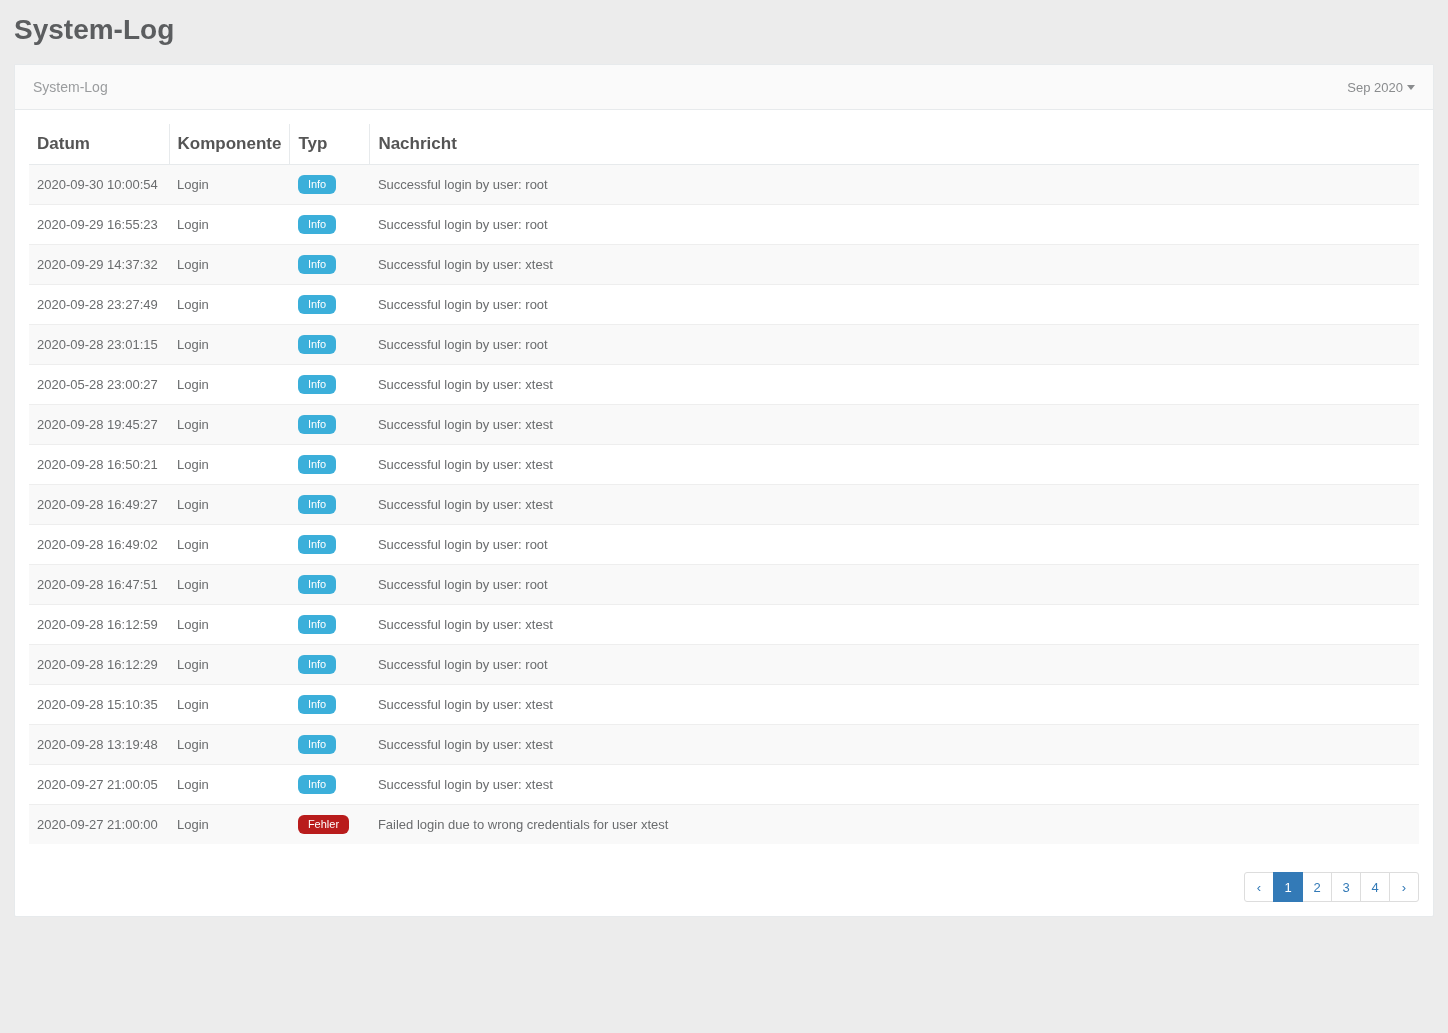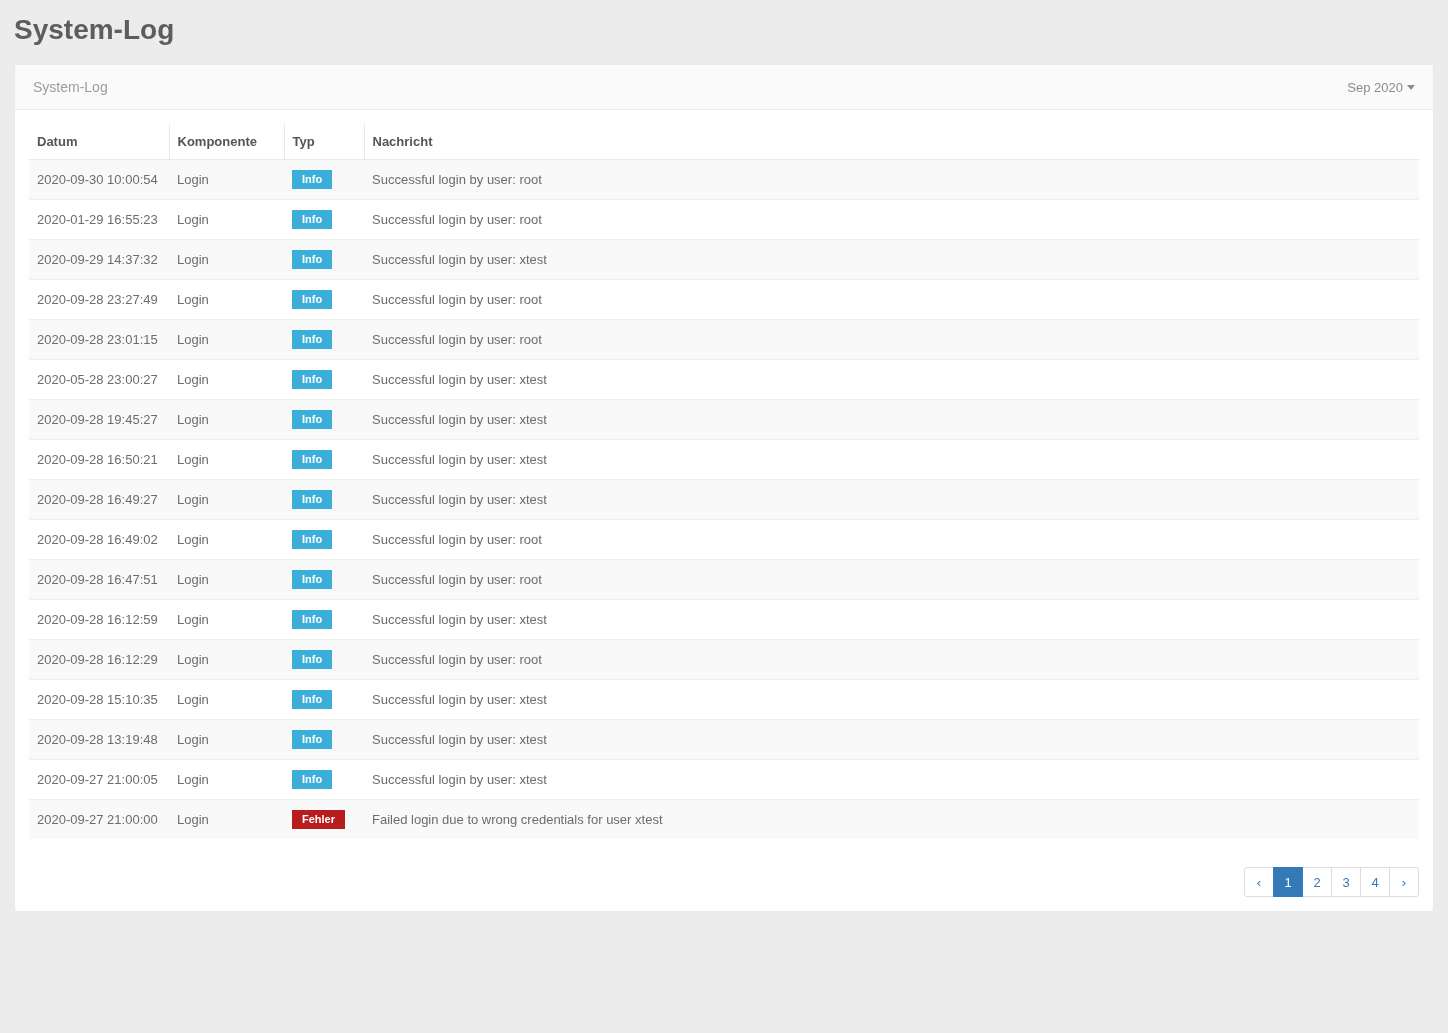--- a/index.html
+++ b/index.html
@@ -53,40 +53,40 @@
     width: 100%;
     border-collapse: collapse;
   }
   table.log-table thead th {
     text-align: left;
     font-weight: 700;
     color: #555;
     padding: 10px 8px;
     border-bottom: 1px solid #e7eaec;
     border-left: 1px solid #e7eaec;
-    font-size: 13px;
+    font-size: 17px;
   }
   table.log-table thead th:first-child { border-left: none; }
   table.log-table tbody tr:nth-child(odd)  { background: #f9f9f9; }
   table.log-table tbody tr:nth-child(even) { background: #ffffff; }
   table.log-table tbody td {
     padding: 10px 8px;
     border-top: 1px solid #eee;
     vertical-align: middle;
     color: #6a6c6e;
   }
   .col-date  { width: 140px; }
   .col-comp  { width: 115px; }
   .col-type  { width: 80px; }
   .badge {
     display: inline-block;
     padding: 2px 10px;
-    border-radius: 0;
+    border-radius: 6px;
     font-size: 11px;
-    font-weight: 700;
+    font-weight: 400;
     color: #fff;
     line-height: 15px;
   }
   .badge-info   { background: #3bafda; }
   .badge-fehler { background: #b91c1c; }
   .pagination {
     display: flex;
     justify-content: flex-end;
     gap: 0;
     margin: 14px;
@@ -140,21 +140,21 @@
         </tr>
       </thead>
       <tbody id="log-body">
           <tr>
             <td>2020-09-30 10:00:54</td>
             <td>Login</td>
             <td><span class="badge badge-info">Info</span></td>
             <td>Successful login by user: root</td>
           </tr>
           <tr>
-            <td>2020-01-29 16:55:23</td>
+            <td>2020-09-29 16:55:23</td>
             <td>Login</td>
             <td><span class="badge badge-info">Info</span></td>
             <td>Successful login by user: root</td>
           </tr>
           <tr>
             <td>2020-09-29 14:37:32</td>
             <td>Login</td>
             <td><span class="badge badge-info">Info</span></td>
             <td>Successful login by user: xtest</td>
           </tr>

